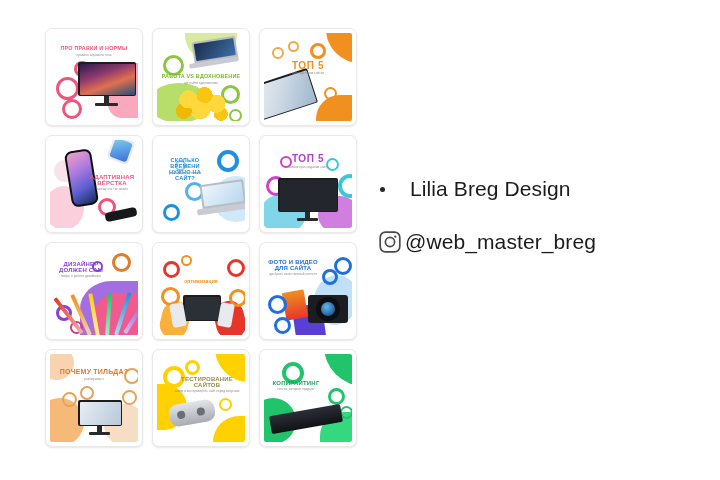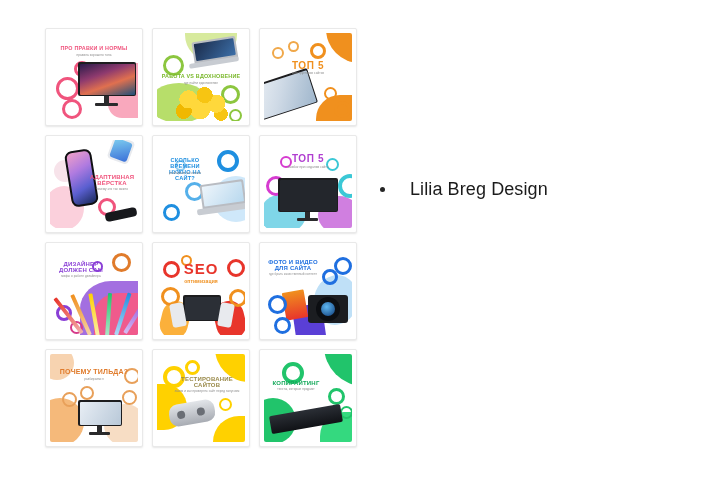--- a/index.html
+++ b/index.html
@@ -15,21 +15,21 @@
     position:absolute;left:45px;top:28px;
     width:318px;
     display:grid;
     grid-template-columns:repeat(3,96px);
     grid-template-rows:repeat(4,96px);
     gap:11px 11px;
   }
   .tile{
     position:relative;width:96px;height:96px;
     background:#ffffff;border:1px solid #e9e9e9;
-    border-radius:2px;overflow:hidden;
+    border-radius:7px;overflow:hidden;
     box-shadow:0 1px 2px rgba(0,0,0,.10);
   }
   .tile .inner{position:absolute;inset:4px;background:#fff;border-radius:2px;overflow:hidden;}
 
   
   .blob{position:absolute;border-radius:50%;}
   .ring{position:absolute;border-radius:50%;background:transparent;}
 
   
   .cap{
@@ -59,21 +59,21 @@
   .lensin{position:absolute;background:#1d5fa8;border-radius:50%;}
   .pencil{position:absolute;transform-origin:bottom center;border-radius:1px;}
   .flower{position:absolute;border-radius:50%;}
 
   
   .contacts{position:absolute;left:375px;top:172px;width:320px;}
   .crow{display:flex;align-items:center;height:34px;margin-bottom:19px;}
   .crow:last-child{margin-bottom:0;}
   .bullet-wrap{width:30px;display:flex;align-items:center;justify-content:flex-start;padding-left:5px;}
   .bullet{width:5px;height:5px;border-radius:50%;background:#262626;display:block;}
-  .ctext{font-size:18px;color:#1b1b1b;letter-spacing:.1px;}
+  .ctext{font-size:21px;color:#1b1b1b;letter-spacing:.1px;}
   .ctext.link{text-decoration:underline;}
   .ic{width:30px;display:flex;align-items:center;justify-content:center;}
   svg{display:block;}
 </style>
 </head>
 <body>
 
 <div class="page">
 
   <div class="gallery">
@@ -205,21 +205,20 @@
         <div class="ring" style="left:6px;top:14px;width:11px;height:11px;border:3px solid #e8352b;"></div>
         <div class="ring" style="left:70px;top:12px;width:12px;height:12px;border:3.5px solid #e8352b;"></div>
         <div class="ring" style="left:4px;top:40px;width:13px;height:13px;border:3.5px solid #f0901e;"></div>
         <div class="ring" style="left:72px;top:42px;width:12px;height:12px;border:3px solid #f0901e;"></div>
         <div class="ring" style="left:24px;top:8px;width:7px;height:7px;border:2px solid #f0901e;"></div>
         <div class="monitor" style="left:26px;top:48px;width:38px;height:26px;">
           <div class="screen" style="left:1.5px;top:1.5px;right:1.5px;bottom:1.5px;background:#2b2f36;"></div>
         </div>
         <div class="phone" style="left:14px;top:56px;width:14px;height:24px;border-radius:3px;background:#e8eaee;transform:rotate(-10deg);"></div>
         <div class="phone" style="left:62px;top:56px;width:14px;height:24px;border-radius:3px;background:#e8eaee;transform:rotate(10deg);"></div>
-        <div class="cap" style="top:14px;font-size:15px;color:#e8352b;letter-spacing:1px;font-weight:bold;">SEO</div>
         <div class="sub" style="top:32px;font-size:5px;color:#f0901e;font-weight:bold;">оптимизация</div>
       </div>
     </div>
 
     <div class="tile">
       <div class="inner">
         <div class="blob" style="left:50px;top:28px;width:44px;height:50px;background:#bfe0f7;transform:rotate(12deg);"></div>
         <div class="blob" style="left:30px;top:58px;width:30px;height:34px;background:#5a3fd6;transform:rotate(-8deg);border-radius:2px;"></div>
         <div class="blob" style="left:20px;top:44px;width:22px;height:28px;background:linear-gradient(#f0901e,#e8352b);transform:rotate(-10deg);border-radius:1px;"></div>
         <div class="ring" style="left:70px;top:10px;width:12px;height:12px;border:3.5px solid #1f6fe0;"></div>
@@ -289,17 +288,27 @@
 
   <div class="contacts">
 
     <div class="crow">
       <span class="bullet-wrap">
         <span class="bullet"></span>
       </span>
       <span class="ctext">Lilia Breg Design</span>
     </div>
 
+    <div class="crow">
+      <span class="ic">
+        <svg width="24" height="24" viewBox="0 0 24 24" fill="none" stroke="#4a4a4a" stroke-width="1.7">
+          <rect x="2.2" y="2.2" width="19.6" height="19.6" rx="5.2"></rect>
+          <circle cx="12" cy="12" r="4.6"></circle>
+          <circle cx="17.3" cy="6.7" r="1.15" fill="#4a4a4a" stroke="none"></circle>
+        </svg>
+      </span>
+      <span class="ctext">@web_master_breg</span>
+    </div>
 
 
   </div>
 
 </div>
 
 </body></html>

